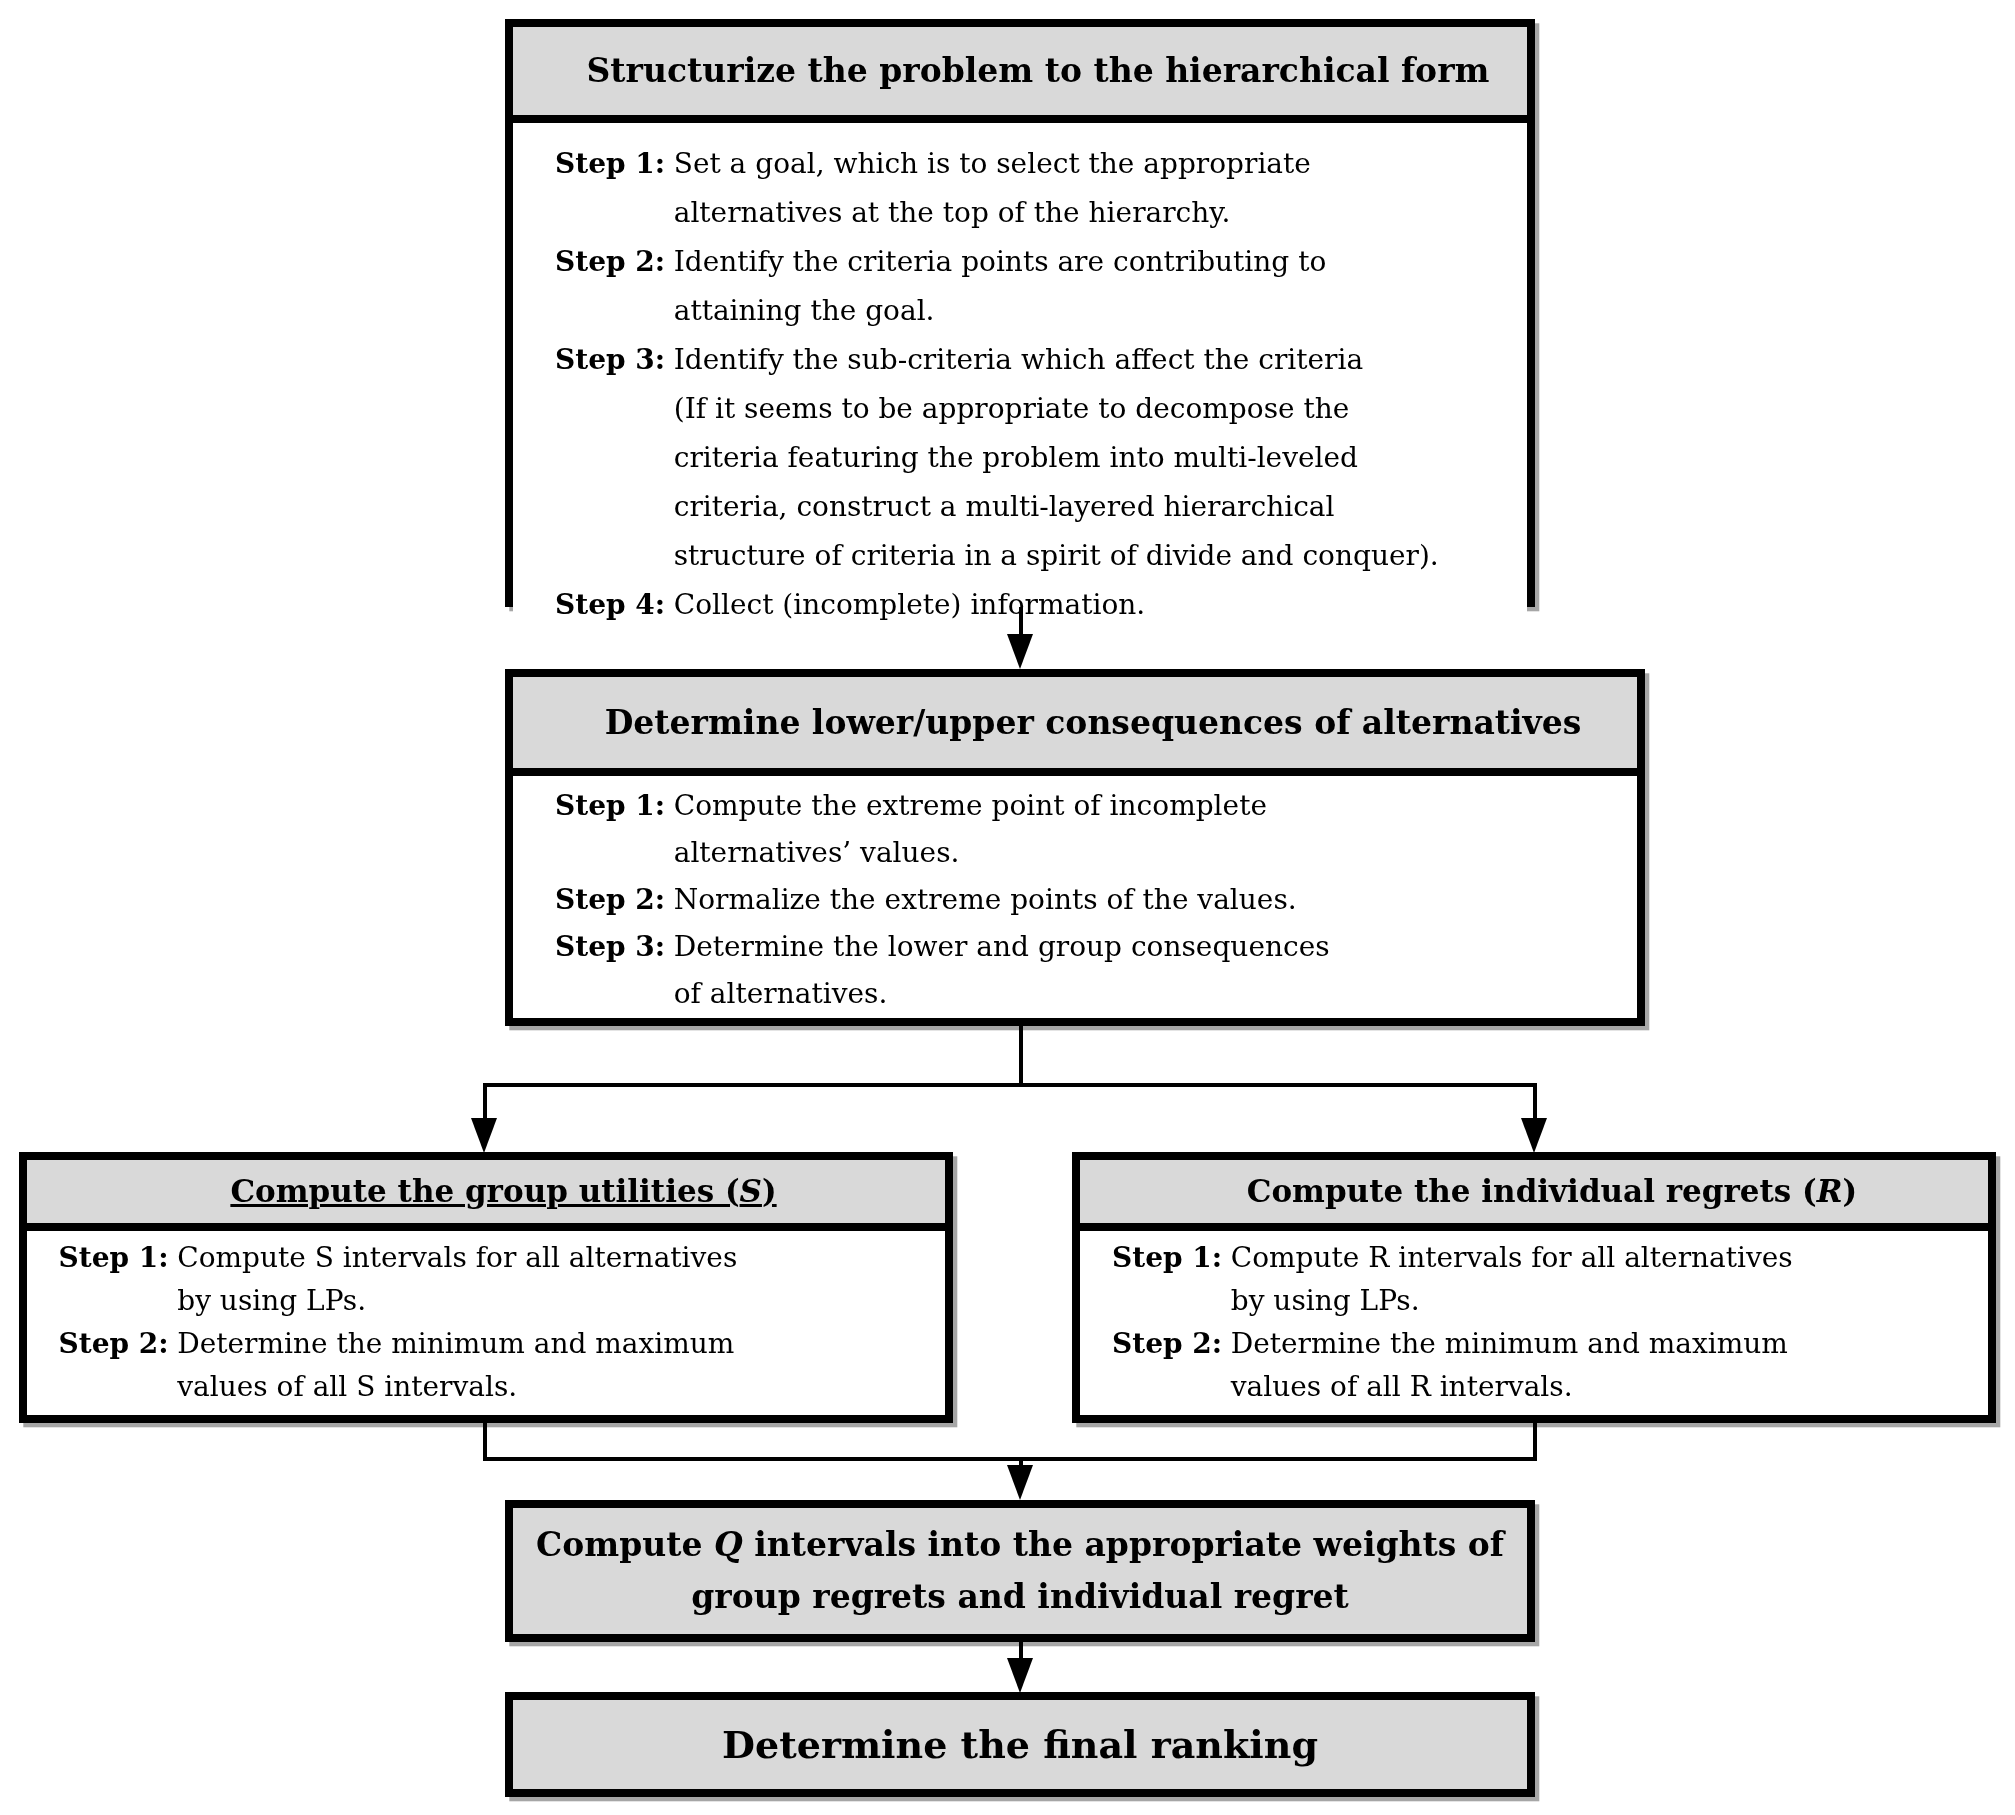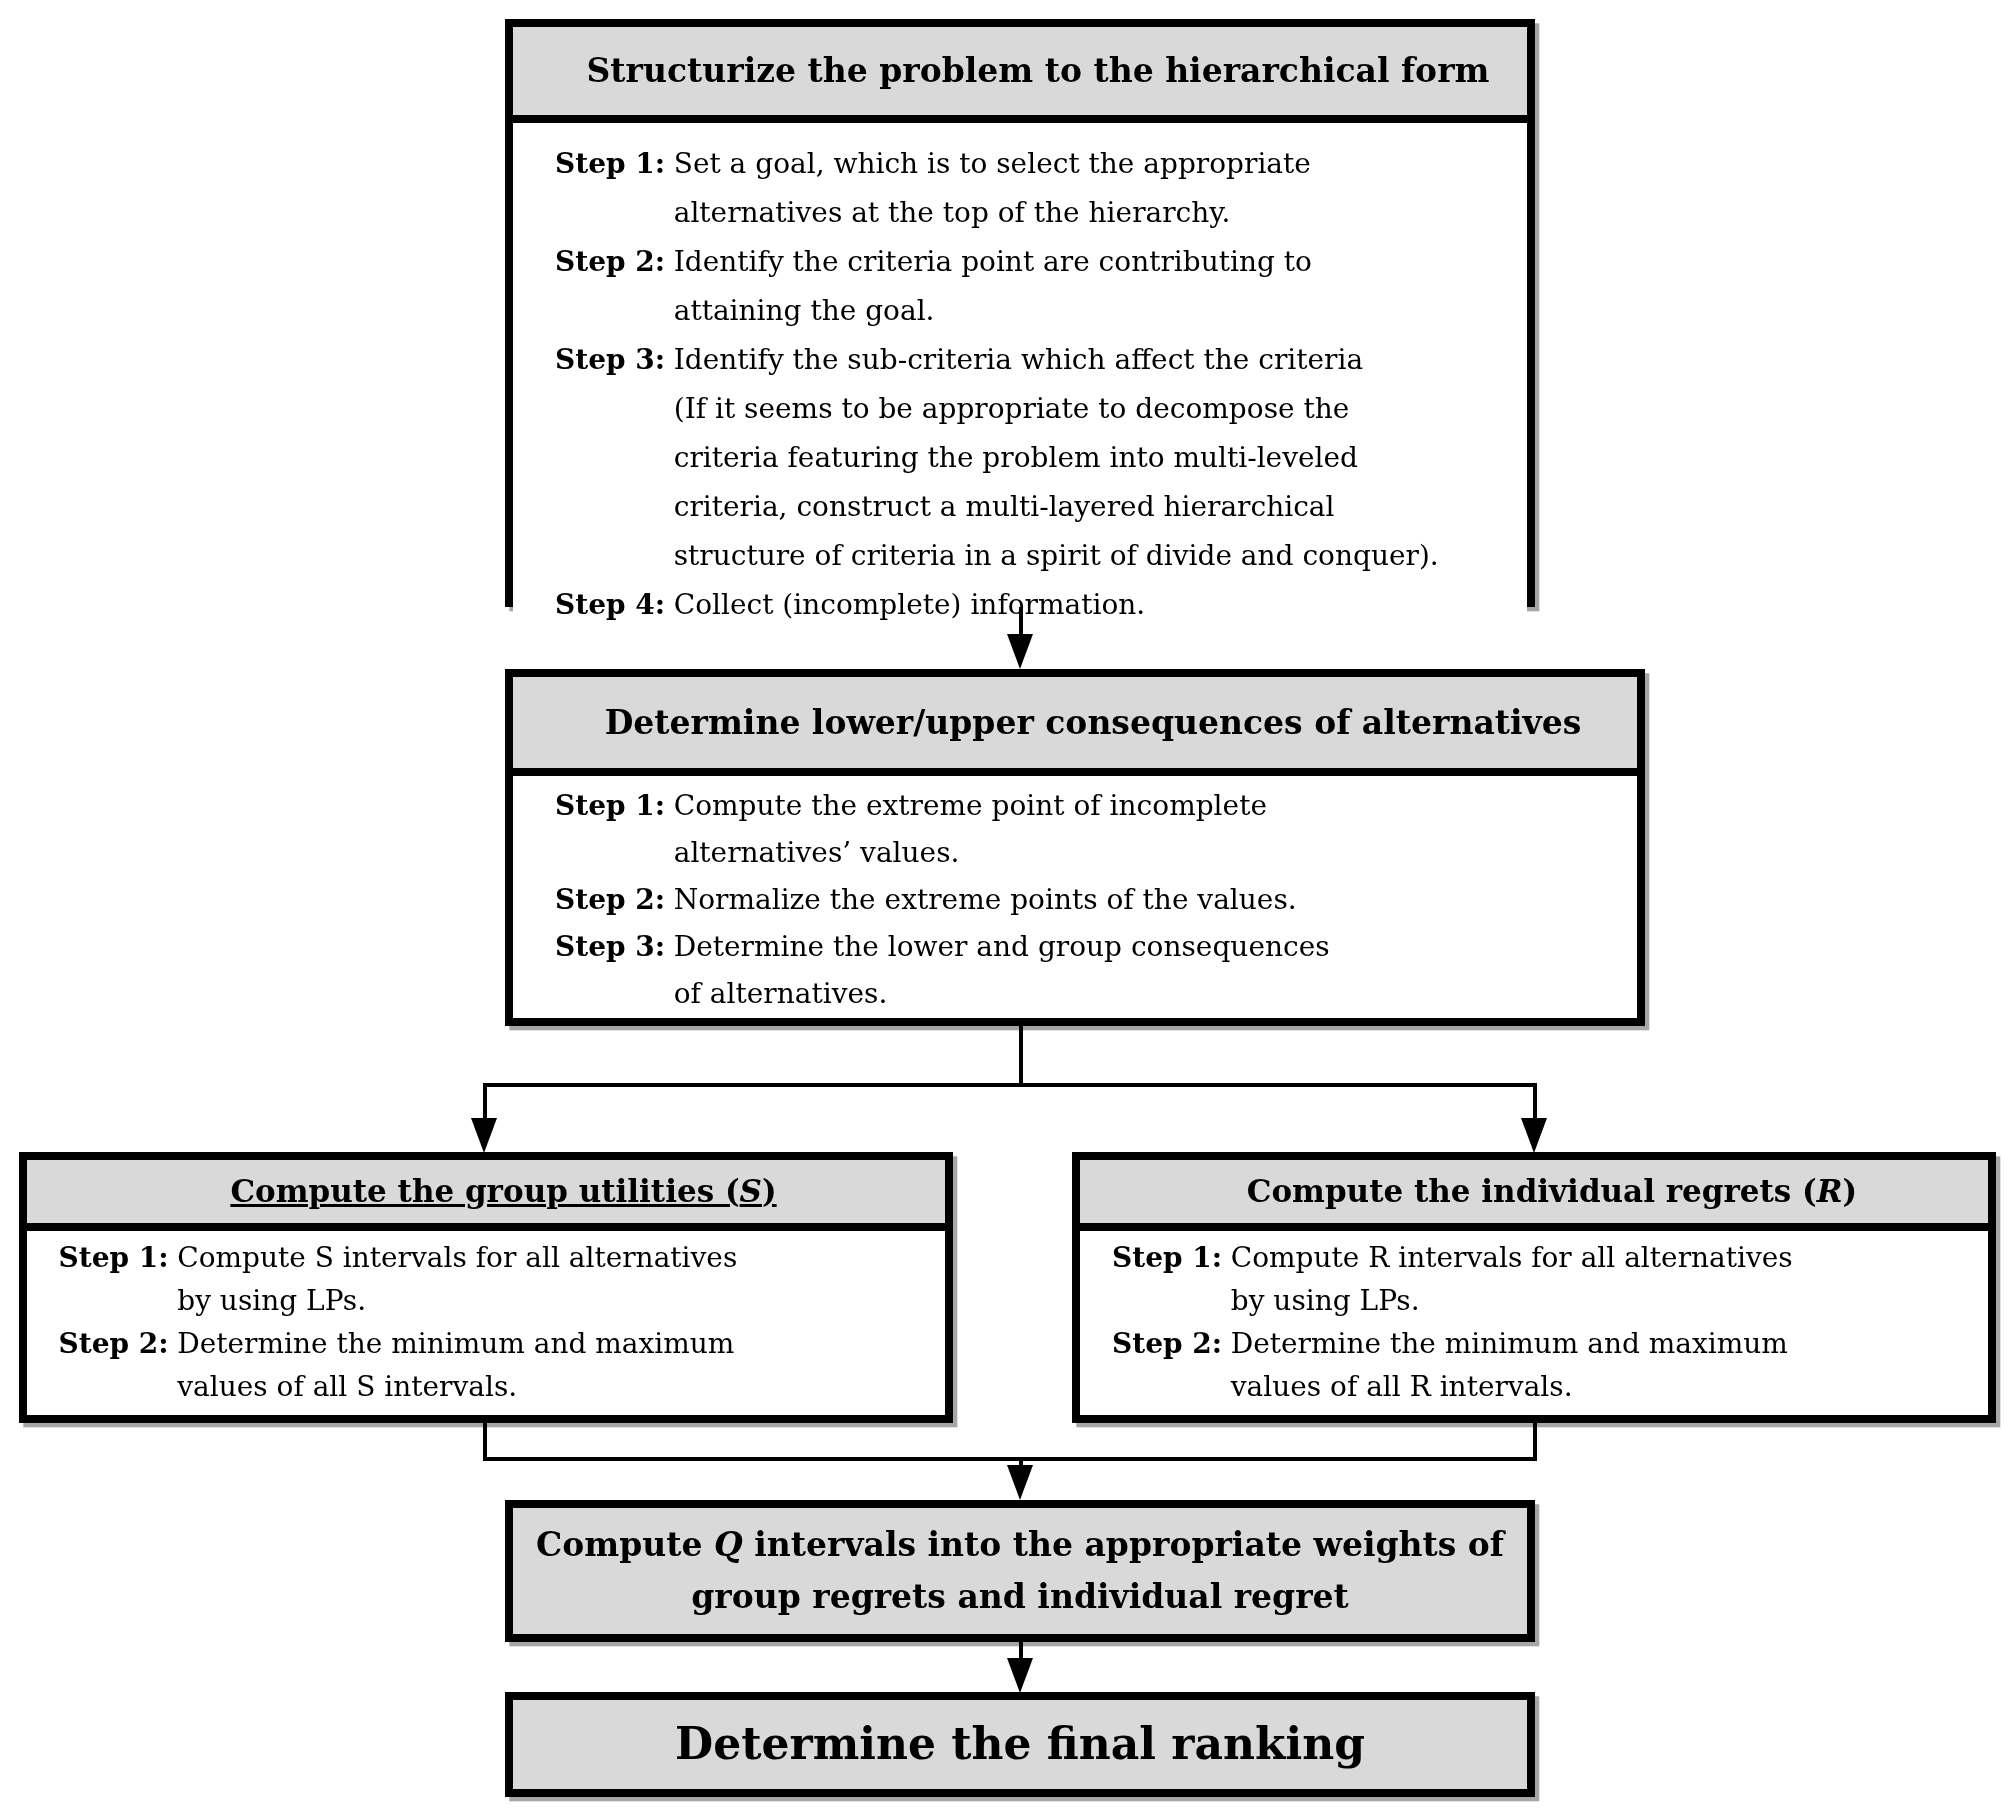--- a/index.html
+++ b/index.html
@@ -23,21 +23,21 @@
   .box-header .htext { line-height: 1.15; }
   .gray-box {
     position: absolute;
     border: 8px solid var(--line,#000);
     background: var(--fill,#d9d9d9);
     box-shadow: 4.3px 4.3px 0 #a6a6a6;
     display: flex; flex-direction: column; align-items: center; justify-content: center;
     font-weight: bold; text-align: center;
   }
   .qline { font-size: 33px; line-height: 52px; }
-  .fline { font-size: 44px; line-height: 1.2; }
+  .fline { font-size: 38px; line-height: 1.2; }
 
   .box-body { background: var(--body,#fff); }
   .step { display: flex; }
   .step-label { font-weight: bold; white-space: pre; flex: none; padding-right: 8.6px; }
   .step-text { white-space: pre; }
 
   .b1 .box-body { padding: 16px 15px 0 42px; font-size: 28px; line-height: 49px; }
   .b2 .box-body { padding: 6.2px 15px 0 42px; font-size: 28px; line-height: 47px; }
   .bsr .box-body { padding: 5px 11px 0 32px; font-size: 28px; line-height: 43px; }
   .bsr .box-header { font-size: 31px; }
@@ -62,21 +62,21 @@
       <div class="htext">Structurize the problem to the hierarchical form</div>
     </header>
     <div class="box-body">
       <div class="step">
         <span class="step-label">Step 1:</span>
           <span class="step-text">Set a goal, which is to select the appropriate
 alternatives at the top of the hierarchy.</span>
       </div>
       <div class="step">
         <span class="step-label">Step 2:</span>
-          <span class="step-text">Identify the criteria point are contributing to
+          <span class="step-text">Identify the criteria points are contributing to
 attaining the goal.</span>
       </div>
       <div class="step">
         <span class="step-label">Step 3:</span>
           <span class="step-text">Identify the sub-criteria which affect the criteria
 (If it seems to be appropriate to decompose the
 criteria featuring the problem into multi-leveled
 criteria, construct a multi-layered hierarchical
 structure of criteria in a spirit of divide and conquer).</span>
       </div>

